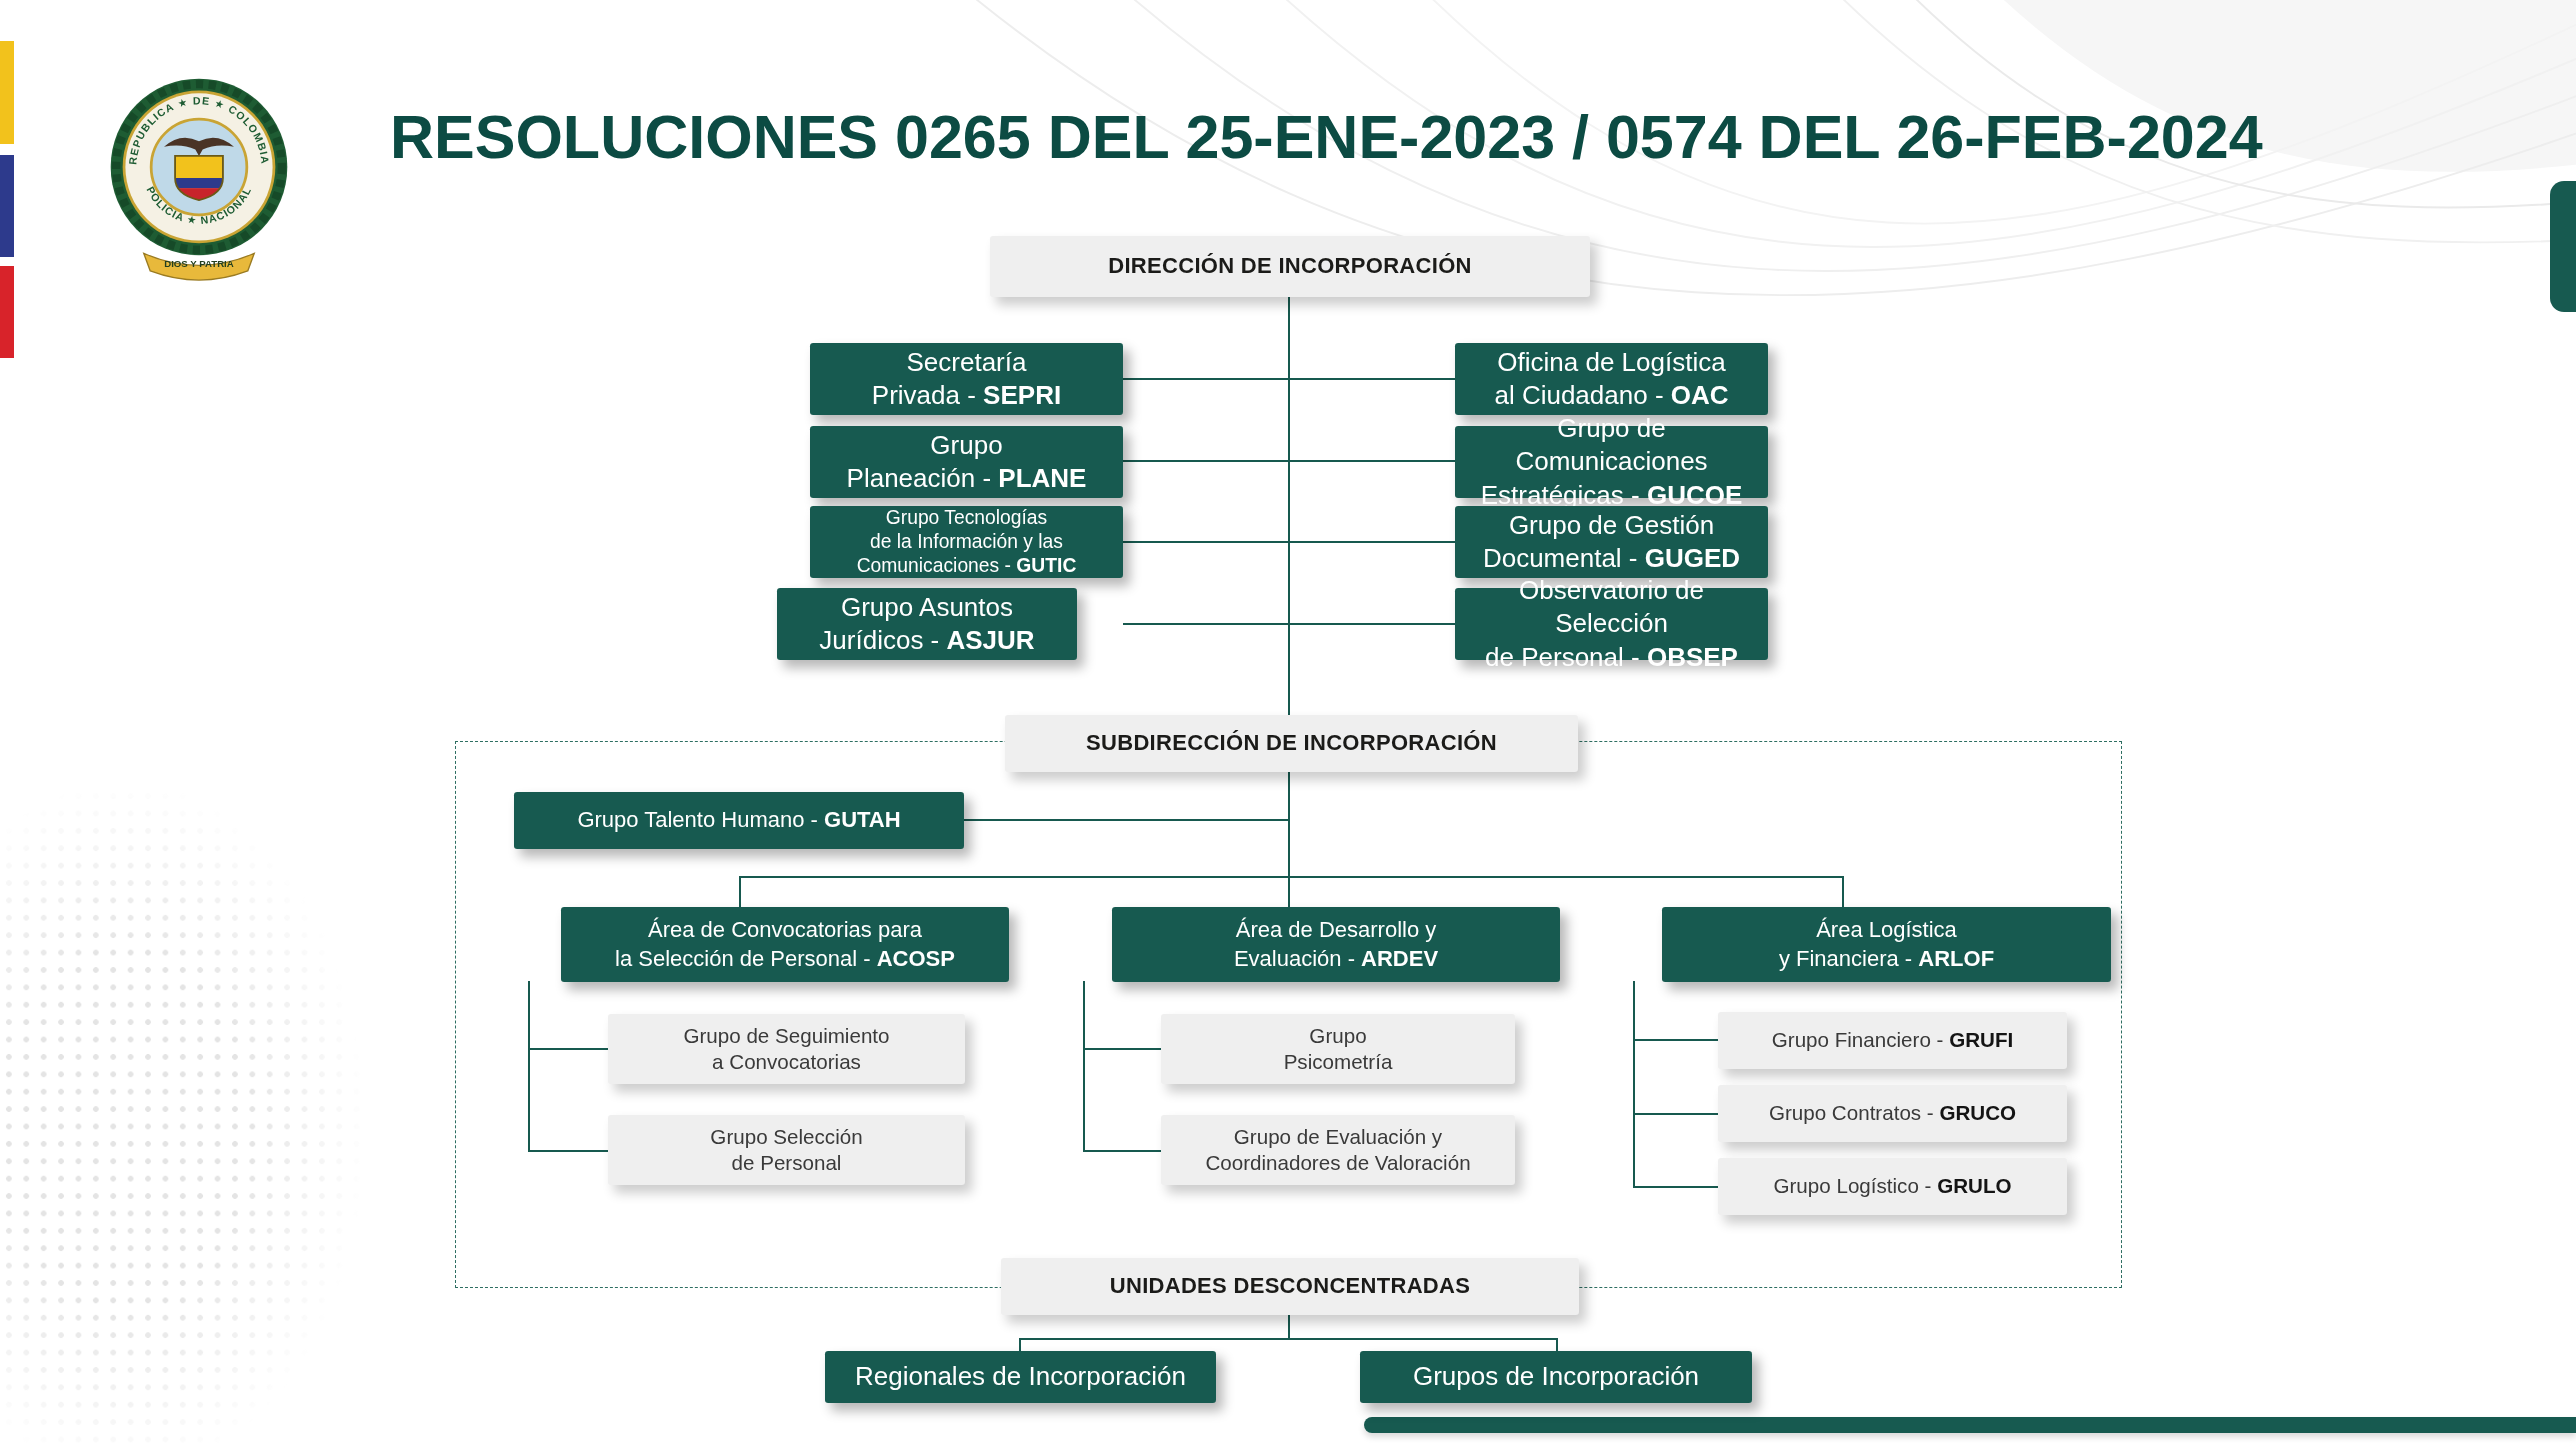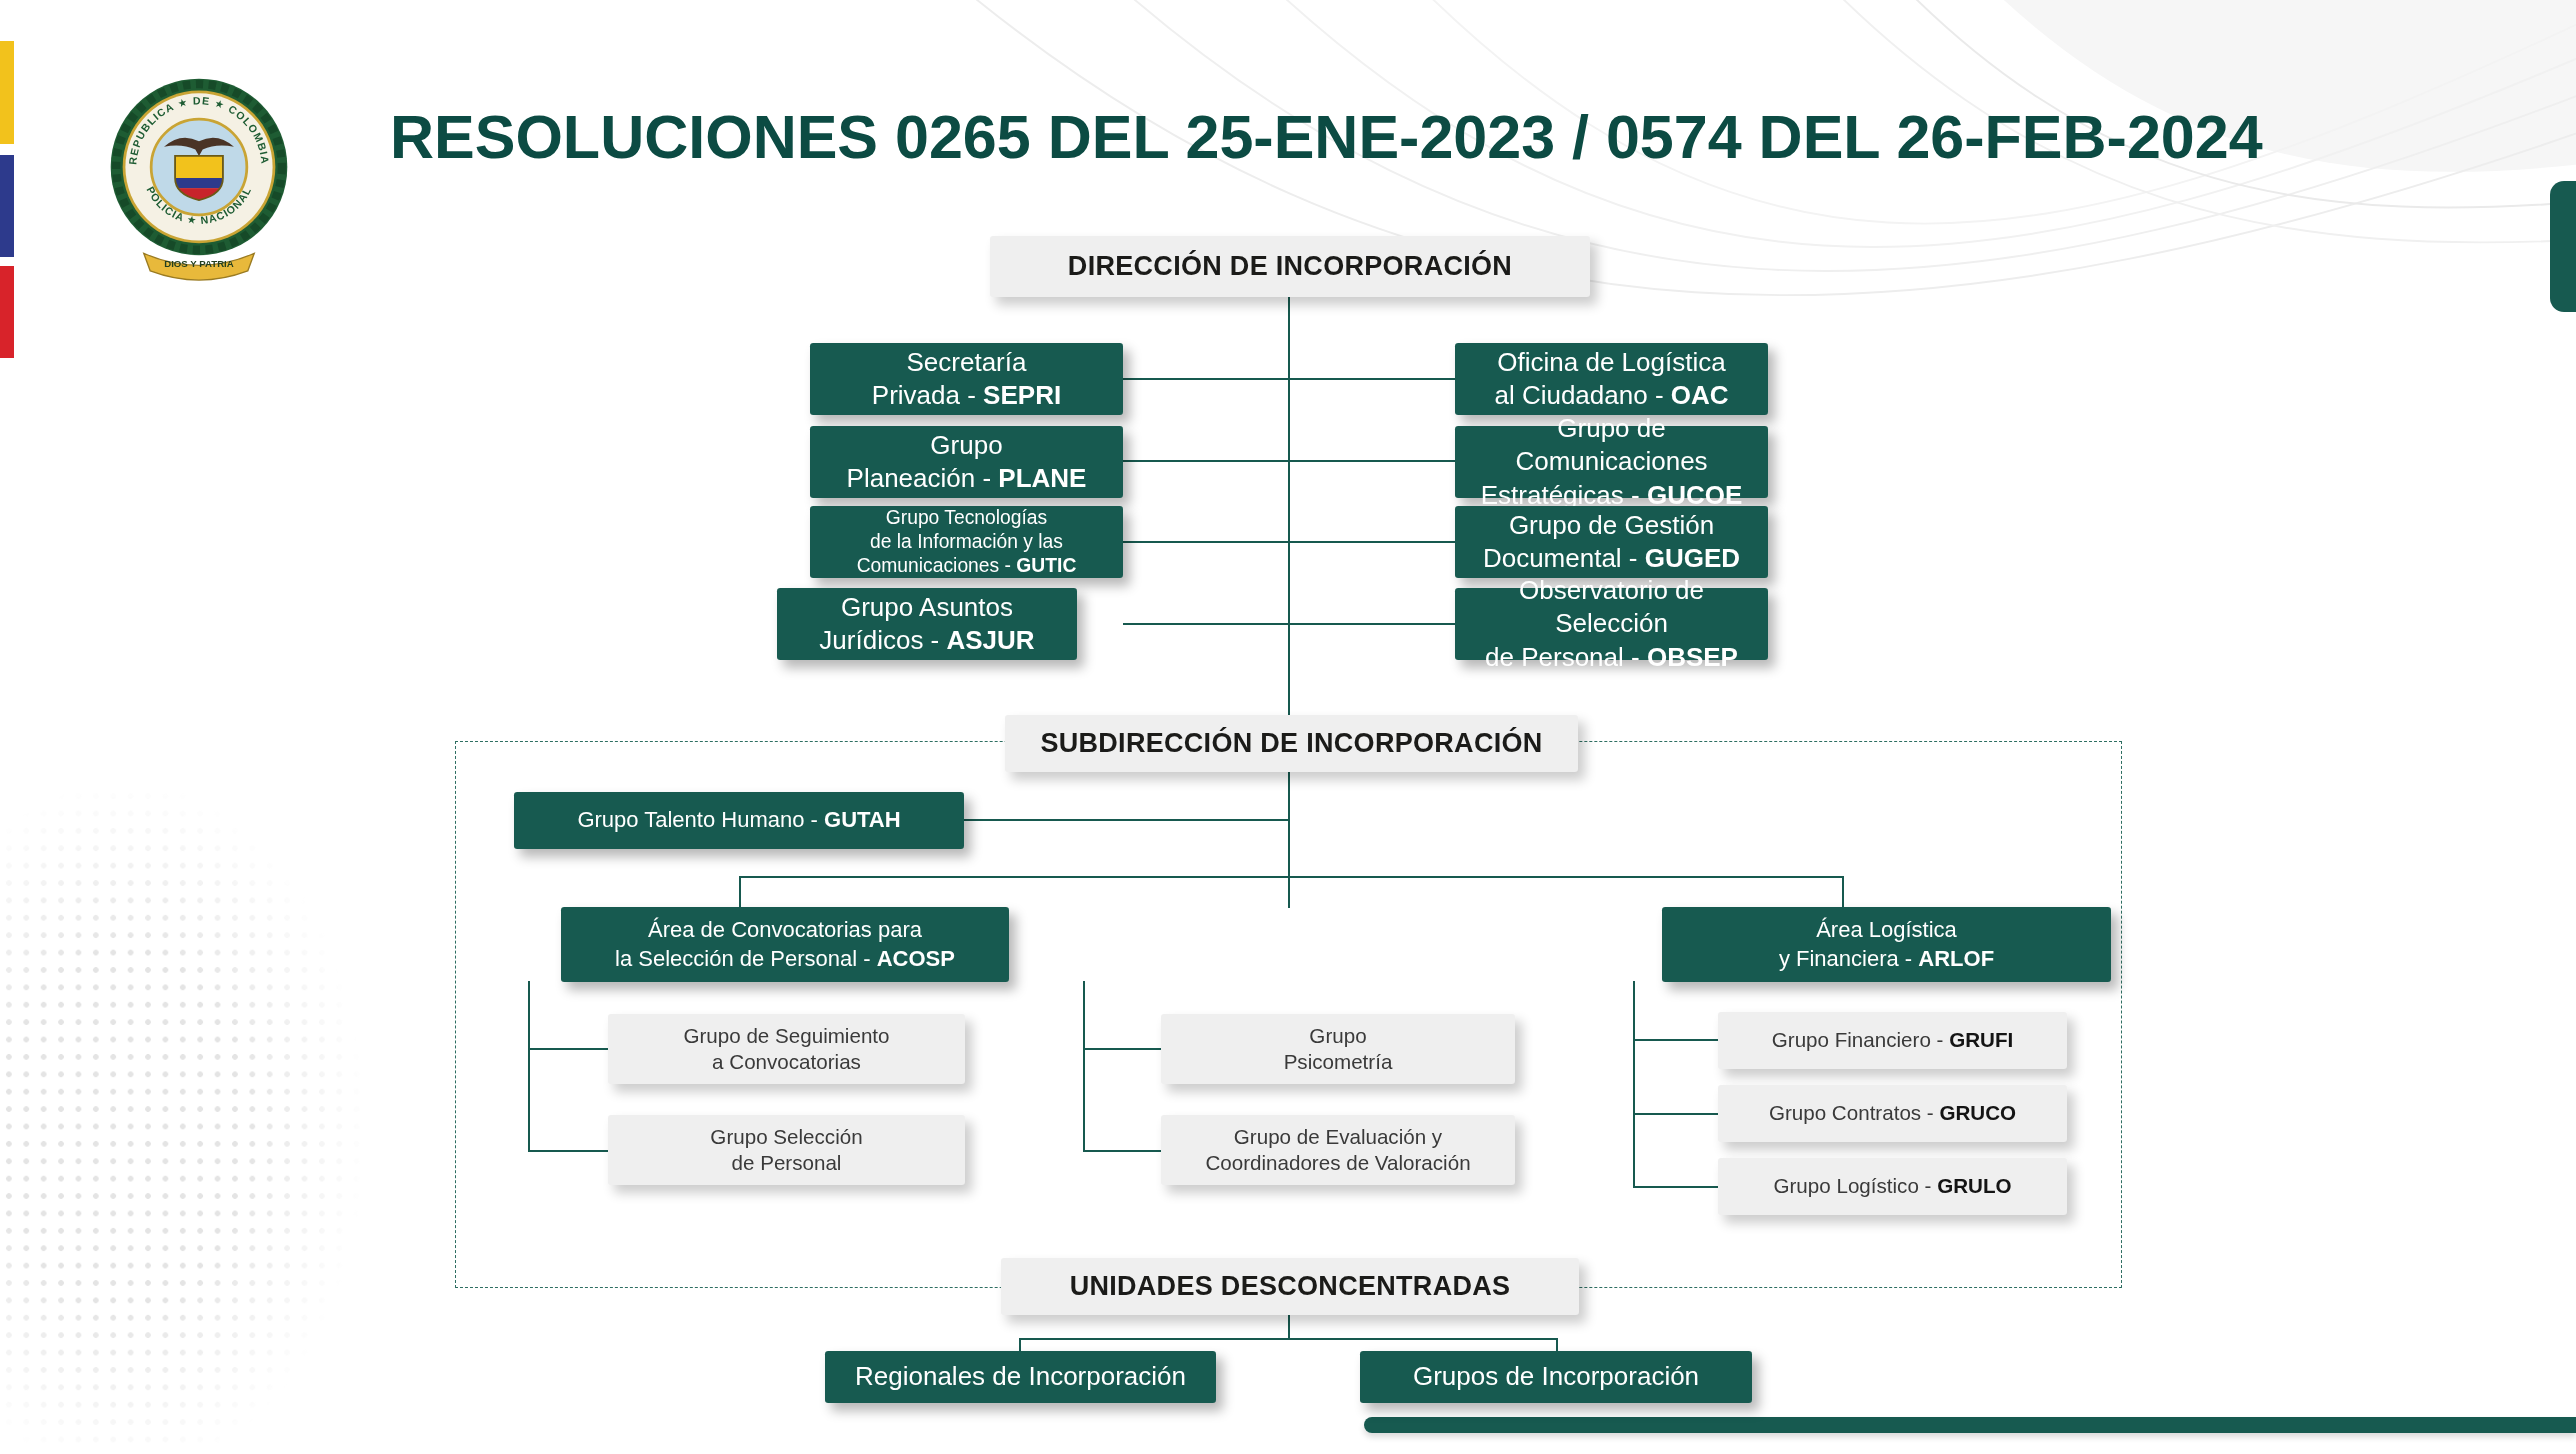--- a/index.html
+++ b/index.html
@@ -35,21 +35,21 @@
                  border:1.9px dashed #2E6E62;z-index:1;}
   .ln{position:absolute;background:#17594F;z-index:2;}
 
   .bx{position:absolute;display:flex;align-items:center;justify-content:center;text-align:center;
       box-sizing:border-box;padding:3.9px 9px;border-radius:3.2px;z-index:3;font-size:26px;line-height:1.28;}
   .bx span{white-space:pre-line;}
   .bx b{font-weight:700;}
   .teal{background:#175A50;color:#FFFFFF;box-shadow:6.4px 7.7px 11.6px rgba(0,0,0,.28);}
   .gray{background:#EFEFEF;color:#3A3A3A;box-shadow:6.4px 7.7px 11.6px rgba(0,0,0,.20);}
   .gray b{color:#141414;}
-  .hdr{background:#EFEFEF;color:#1B1B19;font-weight:700;font-size:27px;letter-spacing:0.3px;z-index:4;
+  .hdr{background:#EFEFEF;color:#1B1B19;font-weight:700;font-size:22px;letter-spacing:0.3px;z-index:4;
        box-shadow:6.4px 7.7px 11.6px rgba(0,0,0,.20);}
   .area{font-size:22px;margin-left:44px;}
   .child{font-size:20.6px;}
   .small{font-size:19.3px;line-height:1.25;}
 </style>
 </head>
 <body>
 
 <div class="stage">
 
@@ -180,20 +180,24 @@
   </div>
 
   <div class="bx teal" style="left:514px;top:792px;width:450px;height:57px;font-size:22px">
     <div><span>Grupo Talento Humano - </span><b>GUTAH</b></div>
   </div>
 
   <div class="bx teal area" style="left:517px;top:907px;width:448px;height:75px">
     <div><span>Área de Convocatorias para
 la Selección de Personal - </span><b>ACOSP</b></div>
   </div>
+  <div class="bx teal area" style="left:1068px;top:907px;width:448px;height:75px">
+    <div><span>Área de Desarrollo y
+Evaluación - </span><b>ARDEV</b></div>
+  </div>
   <div class="bx teal area" style="left:1618px;top:907px;width:449px;height:75px">
     <div><span>Área Logística
 y Financiera - </span><b>ARLOF</b></div>
   </div>
 
   <div class="bx gray child" style="left:608px;top:1014px;width:357px;height:70px">
     <div><span>Grupo de Seguimiento
 a Convocatorias</span><b></b></div>
   </div>
   <div class="bx gray child" style="left:608px;top:1115px;width:357px;height:70px">

